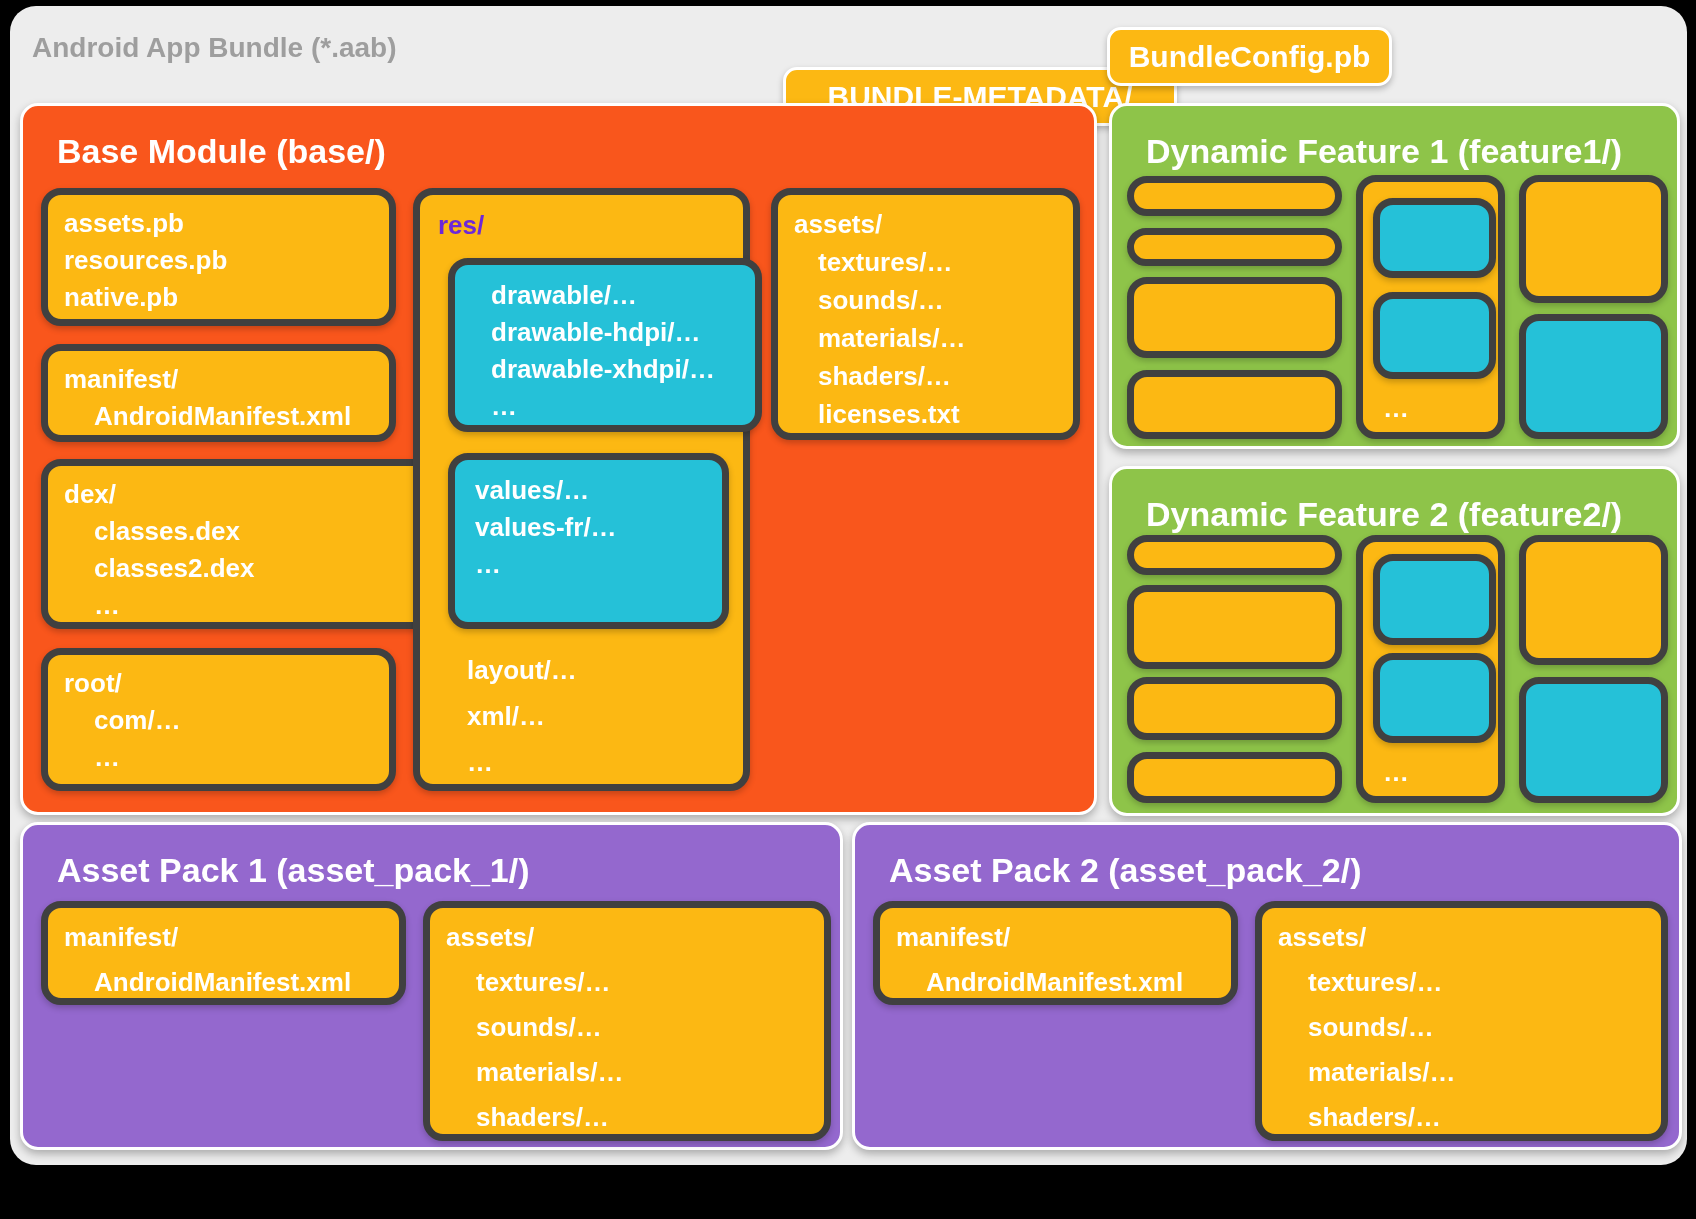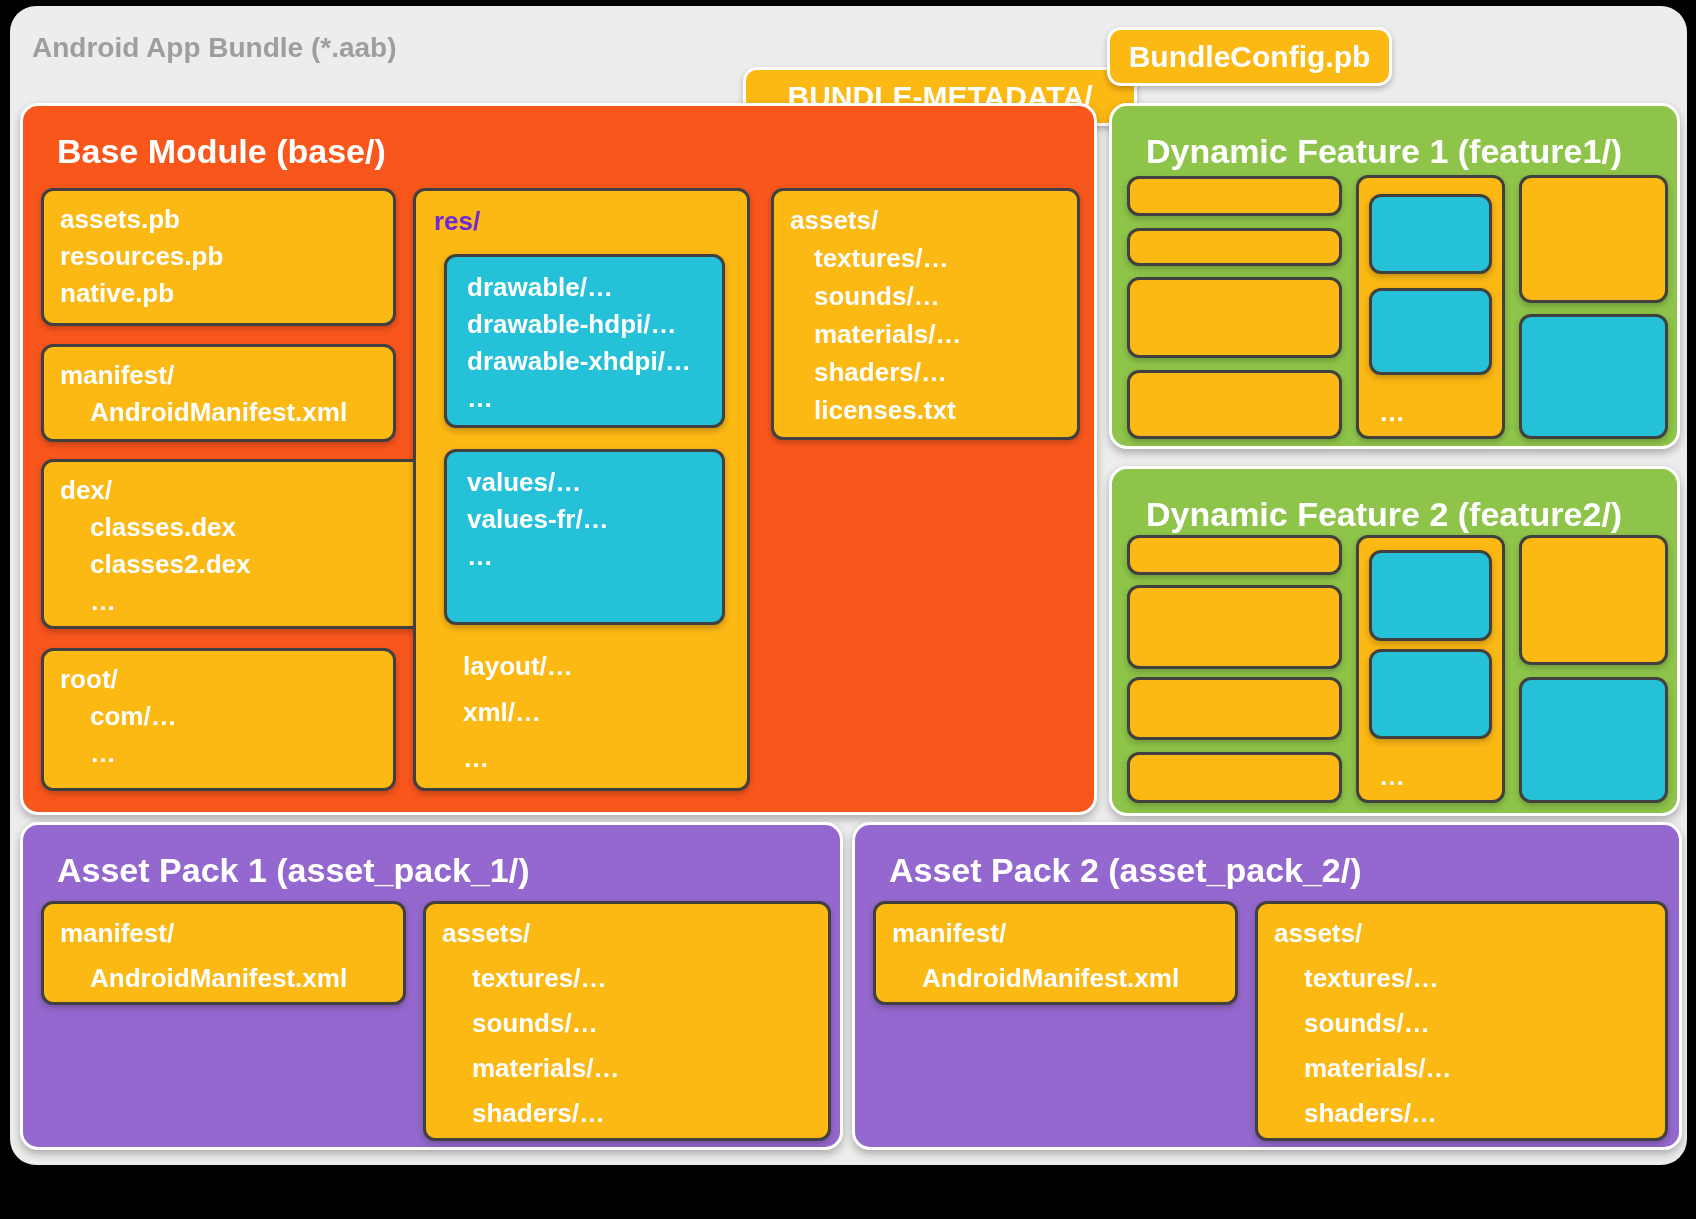--- a/index.html
+++ b/index.html
@@ -25,36 +25,36 @@
   }
   .badge{
     position:absolute;top:21px;height:59px;
     background:var(--yellow,#FCB813);
     border:3px solid #fff;border-radius:14px;
     box-shadow:0 3px 6px rgba(0,0,0,.25);
     color:#fff;font-size:30px;
     display:flex;align-items:center;justify-content:center;
     white-space:nowrap;
   }
-  .b-meta{left:733px;width:394px;margin-top:40px;}
+  .b-meta{left:773px;width:394px;margin-top:40px;}
   .b-cfg{left:1097px;width:285px;}
 
   .sec{
     position:absolute;
     border:3px solid #fff;border-radius:18px;
     box-shadow:0 4px 8px rgba(0,0,0,.28);
   }
   .sec-h{
     position:absolute;left:18px;top:10px;margin:16px;
     color:#fff;font-size:34px;font-weight:bold;white-space:nowrap;
   }
   .chip{
     position:absolute;
     background:var(--yellow,#FCB813);
-    border:3px solid #404040;border-radius:12px;
+    border:7px solid #404040;border-radius:20px;
     box-shadow:0 3px 6px rgba(0,0,0,.22);
     color:#fff;
     padding:10px 16px;
   }
   .chip.teal{background:var(--teal,#25C1D8);}
   .chip.holder{padding:0;}
   .line{font-size:26px;line-height:37px;white-space:nowrap;}
   .ind{padding-left:30px;}
   .lh38 .line{line-height:38px;}
   .lh39 .line{line-height:39px;}
@@ -62,21 +62,21 @@
   .lh46 .line{line-height:46px;}
 
   
   .base{left:10px;top:97px;width:1077px;height:712px;background:var(--orange,#F9561C);}
   .box-proto   {left:18px; top:82px; width:355px;height:138px;}
   .box-manifest{left:18px; top:238px;width:355px;height:98px;}
   .box-dex     {left:18px; top:353px;width:398px;height:170px;}
   .box-root    {left:18px; top:542px;width:355px;height:143px;}
   .box-res     {left:390px;top:82px; width:337px;height:603px;padding:0;}
   .res-label{position:absolute;left:18px;top:12px;color:#6d28d9;}
-  .box-drawable{left:28px;top:63px; width:281px;height:174px;padding:12px 20px;}
+  .box-drawable{left:28px;top:63px; width:314px;height:174px;padding:12px 36px;}
   .box-values  {left:28px;top:258px;width:281px;height:176px;padding:12px 20px;}
   .res-rest{position:absolute;left:47px;top:452px;color:#fff;}
   .box-assets  {left:748px;top:82px; width:309px;height:252px;}
   .box-assets .ind{padding-left:24px;}
   .box-lib     {left:748px;top:352px;width:309px;height:333px;}
   .box-lib .ind{padding-left:26px;}
 
   
   .df1{left:1099px;top:97px; width:571px;height:346px;background:var(--green,#8EC449);}
   .df2{left:1099px;top:460px;width:571px;height:350px;background:var(--green,#8EC449);}

